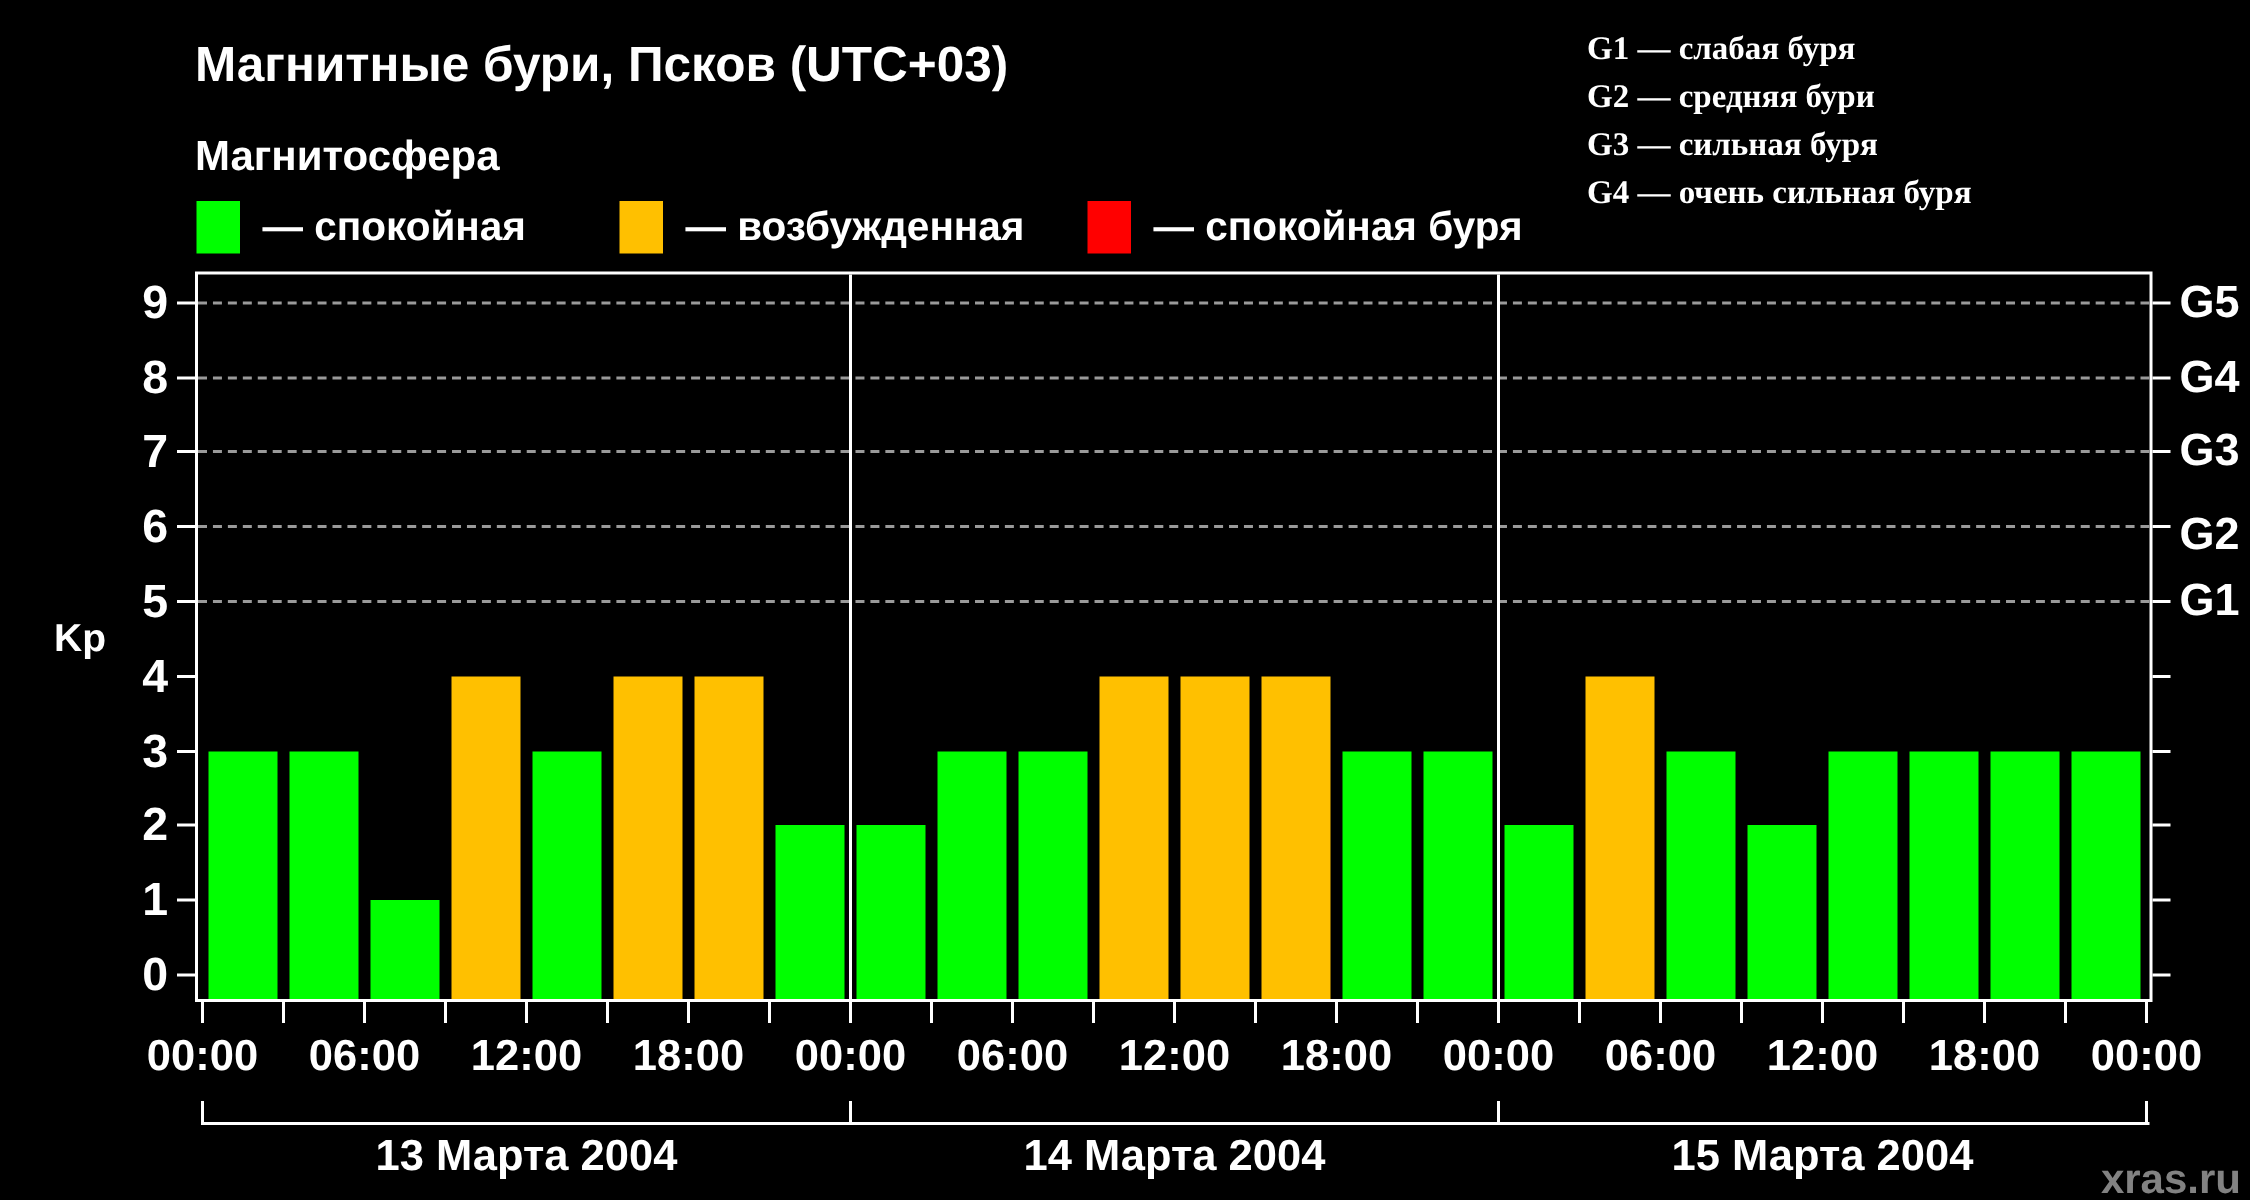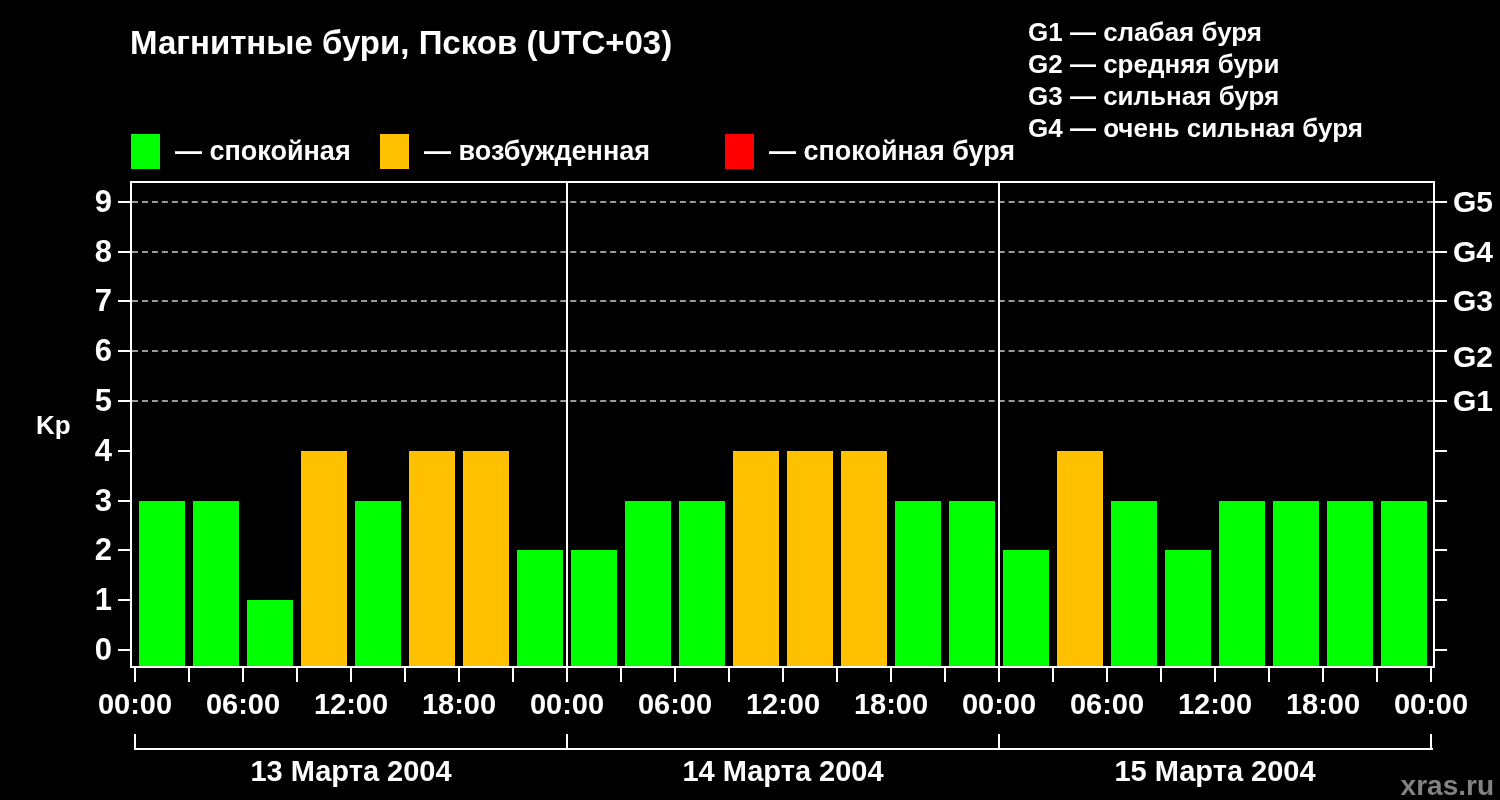--- a/index.html
+++ b/index.html
@@ -5,46 +5,47 @@
   html,body{margin:0;padding:0;background:#000;}
   #app{
     position:relative;width:1500px;height:800px;background:#000;overflow:hidden;
     font-family:"Liberation Sans","DejaVu Sans",sans-serif;font-weight:bold;color:#fff;
   }
   .title{position:absolute;left:130px;top:24px;font-size:33px;white-space:nowrap;}
   .subtitle{position:absolute;left:130px;top:88px;font-size:28px;white-space:nowrap;}
   .legend-item{position:absolute;top:133px;height:36px;display:flex;align-items:center;gap:15px;}
   .swatch{display:inline-block;width:29px;height:35px;}
   .leg-label{font-size:27px;white-space:nowrap;}
-  .g-legend{position:absolute;left:1028px;top:16px;font-size:26px;line-height:32px;white-space:nowrap;}
+  .g-legend{position:absolute;left:1058px;top:16px;font-size:22px;line-height:32px;white-space:nowrap;font-family:Liberation Serif, serif;}
   .watermark{position:absolute;left:1390px;top:770px;width:104px;text-align:right;font-size:28px;color:#828282;}
   
   .frame{position:absolute;box-sizing:border-box;border:2px solid #fff;background:transparent;}
   .gridline{position:absolute;height:0;border-top:2px dashed #9a9a9a;}
   .bar{position:absolute;}
   .tick{position:absolute;background:#fff;}
   .ylab{position:absolute;width:60px;height:34px;line-height:34px;font-size:31px;text-align:right;}
   .glab{position:absolute;height:34px;line-height:34px;font-size:30px;text-align:left;}
   .xlab{position:absolute;width:108px;height:34px;line-height:34px;font-size:29px;text-align:center;}
   .datelab{position:absolute;width:340px;height:34px;line-height:34px;font-size:29px;text-align:center;}
   .kp-title{position:absolute;font-size:26px;}
   .sep{position:absolute;background:#fff;}
 </style>
 </head>
 <body>
 
 <div id="app">
 
   <div class="title">Магнитные бури, Псков (UTC+03)</div>
+  <div class="subtitle">Магнитосфера</div>
 
   <div class="legend-item" style="left:131px">
     <span class="swatch" style="background: rgb(0, 255, 0);"></span>
     <span class="leg-label">— спокойная</span>
   </div>
-  <div class="legend-item" style="left:380px">
+  <div class="legend-item" style="left:413px">
     <span class="swatch" style="background: rgb(255, 192, 0);"></span>
     <span class="leg-label">— возбужденная</span>
   </div>
   <div class="legend-item" style="left:725px">
     <span class="swatch" style="background: rgb(255, 0, 0);"></span>
     <span class="leg-label">— спокойная буря</span>
   </div>
 
   <div class="g-legend">
     <div>G1 — слабая буря</div>

